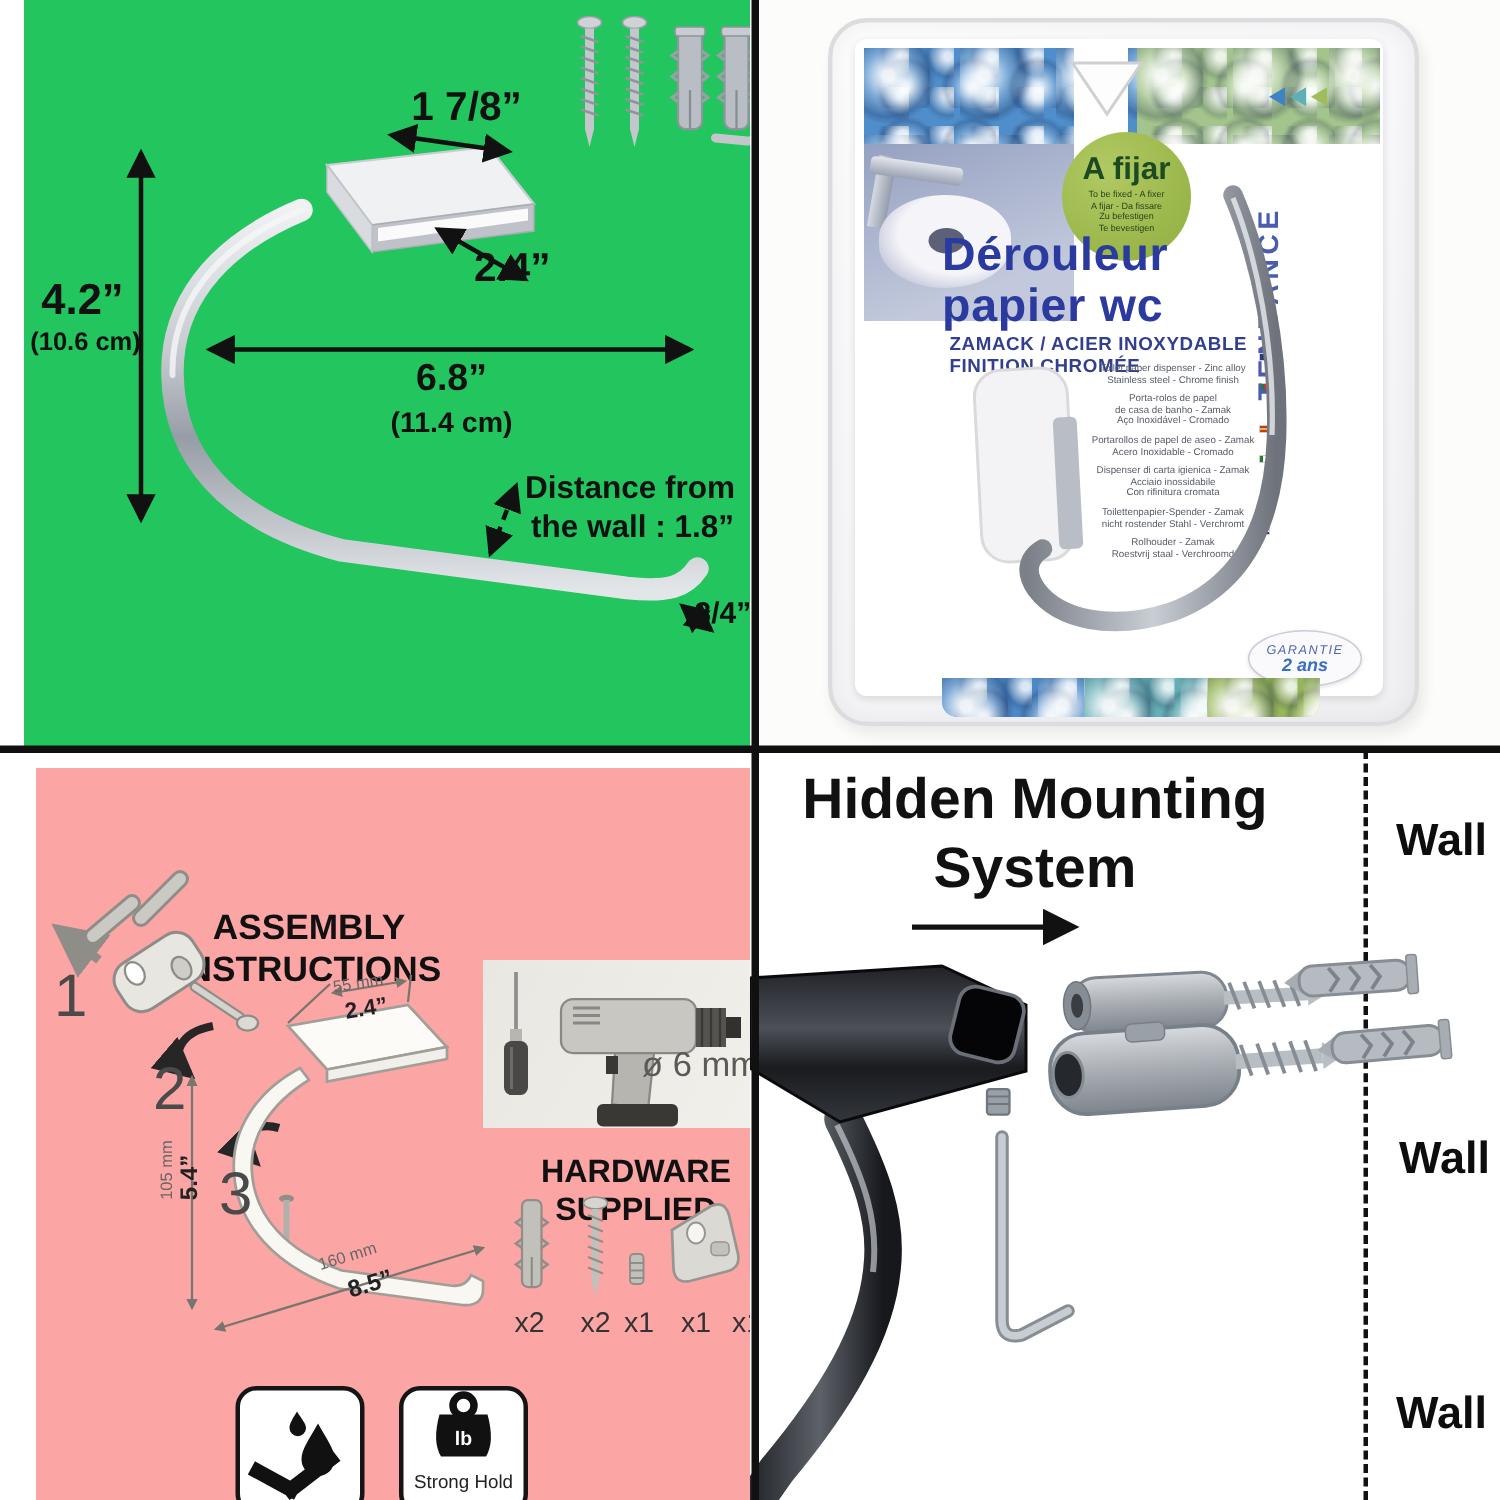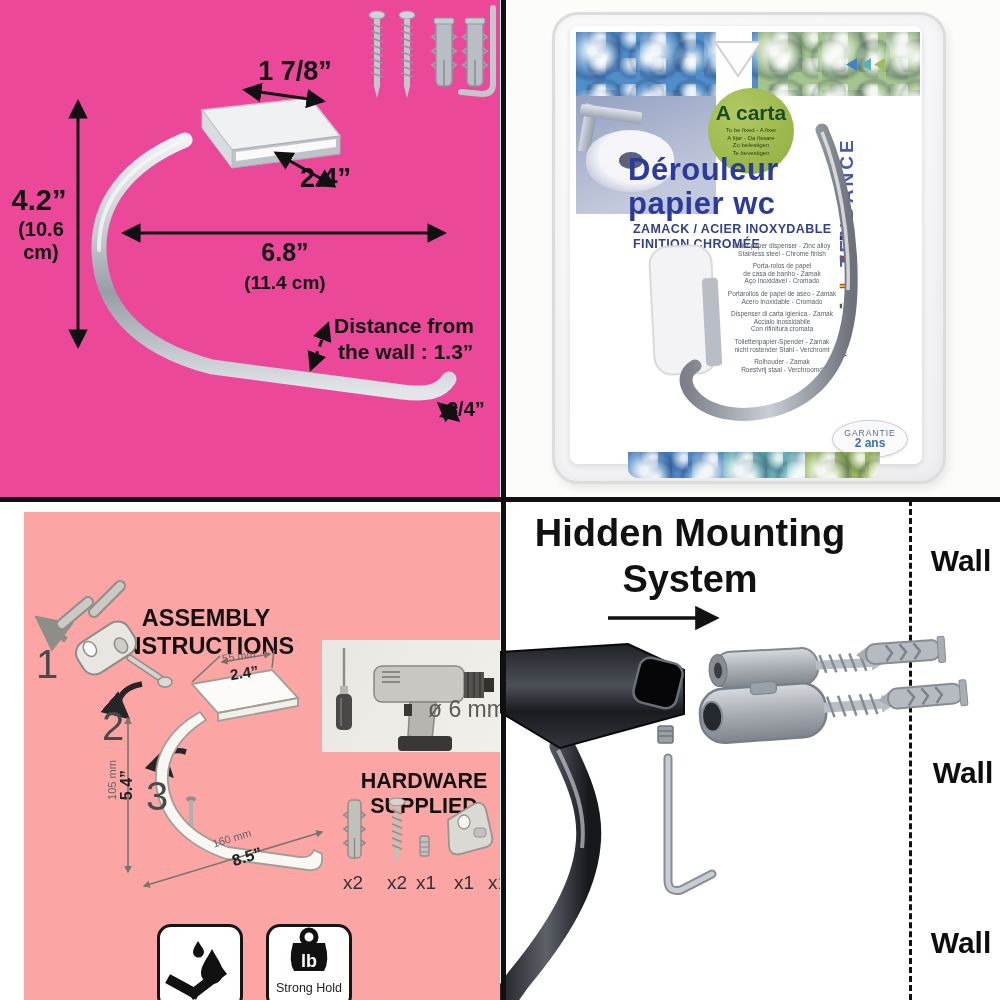--- a/index.html
+++ b/index.html
@@ -21,21 +21,21 @@
   .lang span{display:block;}
   .count{position:absolute;width:34px;text-align:center;font-size:19px;color:#333;}
   .wall{position:absolute;width:86px;text-align:center;font-size:30px;font-weight:bold;color:#0d0d0d;}
   svg{display:block;}
 </style>
 </head>
 <body>
 
 <div id="stage">
 
-  <div class="q" style="left:0;top:0;background:#ec4899;text-decoration:underline;">
+  <div class="q" style="left:16px;top:0;background:#22c55e;text-decoration:underline;">
 
     <svg class="abs" style="left:0;top:0;" width="500" height="500" viewBox="0 0 500 500">
       <defs>
         <linearGradient id="chromeA" x1="0" y1="0" x2="0" y2="1">
           <stop offset="0" stop-color="#eff1f3"></stop>
             <stop offset="0.38" stop-color="#c6cad0"></stop>
           <stop offset="0.6" stop-color="#979da6"></stop>
             <stop offset="1" stop-color="#e3e6e9"></stop>
         </linearGradient>
         <marker id="ah" viewBox="0 0 10 10" refX="8.5" refY="5" markerWidth="6.5" markerHeight="6.5" orient="auto-start-reverse">
@@ -89,25 +89,25 @@
         <rect x="79" y="16" width="20" height="6" rx="2" fill="#c7ccd2" stroke="#8f959b"></rect>
         <path d="M81 32l-4 3 4 3M97 32l4 3-4 3M81 46l-4 3 4 3M97 46l4 3-4 3M81 60l-4 3 4 3M97 60l4 3-4 3" stroke="#9aa0a7" stroke-width="2" fill="none"></path>
         <line x1="89" y1="58" x2="89" y2="84" stroke="#878d93" stroke-width="1.5"></line>
       </g>
       <path d="M138 6 L138 82 Q138 92 127 92 L106 90" fill="none" stroke="#c3c7cc" stroke-width="6" stroke-linecap="round"></path>
     </svg>
 
     <div class="abs dimL ctr" style="left:240px;top:56px;width:110px;font-size:27px;">1 7/8”</div>
     <div class="abs dimL" style="left:300px;top:163px;font-size:27px;">2.4”</div>
     <div class="abs dimL ctr" style="left:0;top:184px;width:78px;font-size:29px;">4.2”</div>
-    <div class="abs dimL ctr" style="left:0;top:218px;width:82px;font-size:20px;">(10.6 cm)</div>
+    <div class="abs dimL ctr" style="left:0;top:218px;width:82px;font-size:17px;">(10.6 cm)</div>
     <div class="abs dimL ctr" style="left:195px;top:238px;width:180px;font-size:25px;">6.8”</div>
     <div class="abs dimL ctr" style="left:195px;top:272px;width:180px;font-size:19px;">(11.4 cm)</div>
     <div class="abs dimL" style="left:334px;top:314px;font-size:21px;">Distance from</div>
-    <div class="abs dimL" style="left:338px;top:340px;font-size:21px;">the wall : 1.3”</div>
+    <div class="abs dimL" style="left:338px;top:340px;font-size:21px;">the wall : 1.8”</div>
     <div class="abs dimL" style="left:447px;top:398px;font-size:20px;">3/4”</div>
   </div>
 
   <div class="q" style="left:500px;top:0;background:#fcfcfb;">
 
     <div class="abs" style="left:52px;top:12px;width:388px;height:466px;border-radius:26px;border:3px solid #dcdcdf;
          background:linear-gradient(145deg,#fdfdfe,#f0f0f3);box-shadow:inset 0 0 18px rgba(0,0,0,.06),3px 5px 9px rgba(0,0,0,.08);"></div>
     <div class="abs" style="left:70px;top:26px;width:352px;height:438px;background:#fff;border-radius:8px;box-shadow:0 2px 6px rgba(0,0,0,.12);"></div>
 
     <div class="abs drops" style="left:76px;top:32px;width:140px;height:64px;background-color:#4f8ecb;"></div>
@@ -122,21 +122,21 @@
       <div class="abs" style="left:6px;top:8px;width:12px;height:48px;background:linear-gradient(90deg,#d6dae2,#949cab);transform:rotate(10deg);"></div>
       <div class="abs" style="left:4px;top:12px;width:62px;height:12px;background:linear-gradient(#e2e5ec,#9aa2b1);transform:rotate(8deg);border-radius:3px;"></div>
       <div class="abs" style="left:10px;top:34px;width:88px;height:62px;border-radius:50%/46%;
            background:radial-gradient(ellipse at 58% 42%,#f5f5f9 52%,#c9ccdd 76%,#a9afc7);">
         <div class="abs" style="left:33px;top:22px;width:24px;height:17px;border-radius:50%;background:#5c6178;"></div>
       </div>
     </div>
 
     <div class="abs ctr" style="left:208px;top:88px;width:86px;height:86px;border-radius:50%;
          background:radial-gradient(circle at 35% 30%,#b1c963,#8fae3f);">
-      <div class="b" style="font-size:21px;color:#1c4a22;margin-top:13px;">A carta</div>
+      <div class="b" style="font-size:21px;color:#1c4a22;margin-top:13px;">A fijar</div>
       <div style="font-size:6px;line-height:7.5px;color:#27431f;margin-top:2px;">To be fixed - A fixer</div>
       <div style="font-size:6px;line-height:7.5px;color:#27431f;">A fijar - Da fissare</div>
       <div style="font-size:6px;line-height:7.5px;color:#27431f;">Zu befestigen</div>
       <div style="font-size:6px;line-height:7.5px;color:#27431f;">Te bevestigen</div>
     </div>
 
     <div class="abs b" style="left:128px;top:186px;font-size:31px;color:#2b3a9e;letter-spacing:.5px;">papier wc</div>
     <div class="abs b" style="left:128px;top:153px;font-size:31px;line-height:33px;color:#2b3a9e;letter-spacing:.5px;">Dérouleur</div>
     <div class="abs b" style="left:133px;top:222px;font-size:12.5px;color:#323f8e;letter-spacing:.4px;">ZAMACK / ACIER INOXYDABLE</div>
     <div class="abs b" style="left:133px;top:237px;font-size:12.5px;color:#323f8e;letter-spacing:.4px;">FINITION CHROMÉE</div>
@@ -196,21 +196,21 @@
             <stop offset="1" stop-color="#6d727b"></stop>
         </linearGradient>
       </defs>
       <rect x="152" y="246" width="62" height="128" rx="18" fill="#f3f3f5" stroke="#dadadd" stroke-width="2" transform="rotate(-3 183 310)"></rect>
       <rect x="204" y="278" width="16" height="88" rx="4" fill="#b9bec6" transform="rotate(-3 212 322)"></rect>
       <path d="M322 130 C340 172 353 232 351 292 C349 346 330 390 281 408 C241 421 206 413 191 393 C183 382 185 372 195 366" fill="none" stroke="url(#chromeB)" stroke-width="13" stroke-linecap="round"></path>
       <path d="M322 132 C338 172 350 232 348 290" fill="none" stroke="#e9ebef" stroke-width="3.5" opacity=".8"></path>
     </svg>
 
     <div class="abs ctr" style="left:332px;top:420px;width:74px;height:36px;border-radius:50%;background:#fafafc;
-         border:1px solid #c9cdd8;box-shadow:0 1px 3px rgba(0,0,0,.12);">
+         border:1px solid #c9cdd8;box-shadow:0 1px 3px rgba(0,0,0,.12);font-style:italic;">
       <div style="font-size:8.5px;color:#5566b0;letter-spacing:1px;margin-top:7px;">GARANTIE</div>
       <div class="b" style="font-size:12px;color:#3a6ec0;margin-top:-2px;">2 ans</div>
     </div>
 
     <div class="abs" style="left:128px;top:452px;width:252px;height:26px;display:flex;border-radius:0 0 10px 10px;overflow:hidden;">
       <div class="drops" style="width:95px;background-color:#4c88c6;"></div>
       <div class="drops" style="width:82px;background-color:#65aeb4;"></div>
       <div class="drops" style="width:75px;background-color:#97b65a;"></div>
     </div>
   </div>
@@ -345,21 +345,21 @@
         <path d="M52 22 C46 33 41 39 41 46 a11 11 0 0 0 22 0 C63 39 58 33 52 22 Z" fill="#111"></path>
         <path d="M38 14 C35 19 33 22 33 25 a5.5 5.5 0 0 0 11 0 C44 22 41 19 38 14 Z" fill="#111"></path>
         <path d="M12 54 L34 66 M34 66 L60 46" stroke="#111" stroke-width="10" stroke-linecap="square"></path>
       </svg>
     </div>
     <div class="abs ctr" style="left:242px;top:412px;width:80px;height:80px;border:3.5px solid #151515;border-radius:14px;background:#fff;">
       <svg width="80" height="52" viewBox="0 0 80 52">
         <circle cx="40" cy="10" r="7" fill="none" stroke="#111" stroke-width="5"></circle>
         <path d="M24 16 L56 16 Q61 34 55 44 L25 44 Q19 34 24 16 Z" fill="#111"></path>
       </svg>
-      <div class="abs b" style="left:0;width:80px;top:24px;font-size:18px;color:#fff;text-align:center;">lb</div>
+      <div class="abs b" style="left:0;width:80px;top:24px;font-size:13px;color:#fff;text-align:center;">lb</div>
       <div style="font-size:12.5px;color:#222;margin-top:2px;">Strong Hold</div>
     </div>
   </div>
 
   <div class="q" style="left:500px;top:500px;background:#ffffff;">
 
     <div class="abs b ctr" style="left:10px;top:10px;width:360px;font-size:38px;line-height:46px;">Hidden Mounting</div>
     <div class="abs b ctr" style="left:10px;top:56px;width:360px;font-size:38px;line-height:46px;">System</div>
 
     <div class="abs" style="left:409px;top:0;height:500px;border-left:3px dashed #111;"></div>

